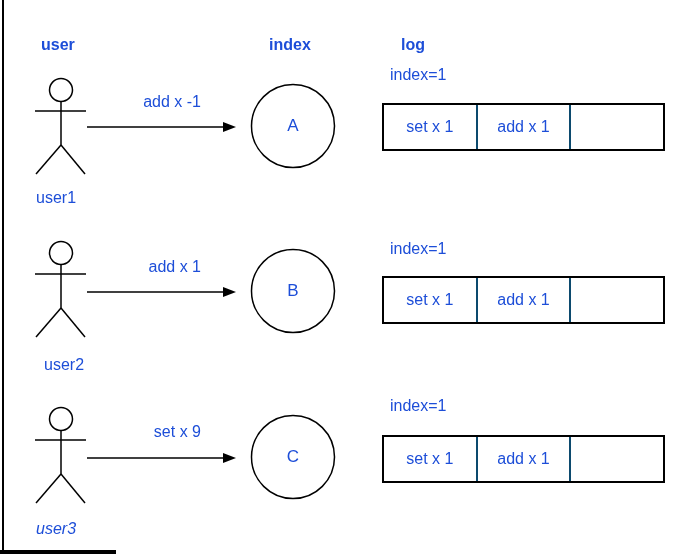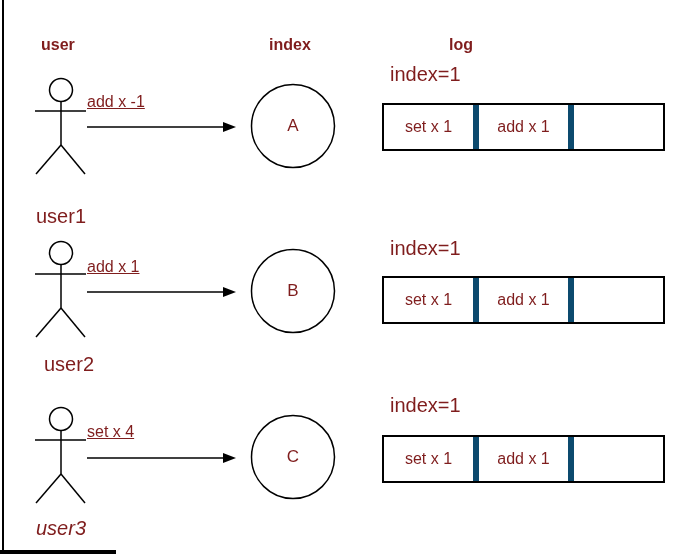--- a/index.html
+++ b/index.html
@@ -6,43 +6,42 @@
   body {
     font-family: "Liberation Sans", sans-serif;
     background: #ffffff;
   }
   #canvas {
     position: relative;
     width: 691px;
     height: 554px;
     background: #ffffff;
     overflow: hidden;
-    color: #7f1d1d;
+    color: #1d4ed8;
   }
   .abs { position: absolute; }
   .frame-left  { left: 2px; top: 0; width: 2px; height: 554px; background: #000; }
   .frame-bottom { left: 0; top: 550px; width: 116px; height: 4px; background: #000; }
   .col-header {
     font-size: 16px;
     font-weight: 700;
     line-height: 19px;
     white-space: nowrap;
   }
   .plain-label {
-    font-size: 20px;
+    font-size: 16px;
     font-weight: 400;
     line-height: 19px;
     white-space: nowrap;
   }
   .message-label {
     font-size: 16px;
     line-height: 19px;
-    text-align: left;
+    text-align: right;
     white-space: nowrap;
-    text-decoration: underline;
   }
   .node-letter {
     font-size: 17px;
     line-height: 22px;
     text-align: center;
   }
   .log-table {
     display: flex;
     width: 283px;
     height: 48px;
@@ -50,48 +49,48 @@
     box-sizing: border-box;
     background: #fff;
   }
   .log-cell {
     flex: 1 1 0;
     display: flex;
     align-items: center;
     justify-content: center;
     font-size: 16px;
     white-space: nowrap;
-    border-right: 6px solid #0c4a6e;
+    border-right: 2px solid #0c4a6e;
   }
   .log-cell:last-child { border-right: none; }
   svg line, svg circle { stroke: #000; stroke-width: 1.5; fill: none; }
   svg polygon { fill: #000; stroke: none; }
   svg circle.node-shape { fill: #fff; }
 </style>
 </head>
 <body>
 
 <div id="canvas">
 
   <div class="abs frame-left"></div>
   <div class="abs frame-bottom"></div>
 
   <div class="abs col-header" style="left:41px; top:35px;">user</div>
   <div class="abs col-header" style="left:269px; top:35px;">index</div>
-  <div class="abs col-header" style="left:401px; top:35px;margin-left:48px;">log</div>
+  <div class="abs col-header" style="left:401px; top:35px;">log</div>
 
   <div>
     <svg class="abs" style="left:28px; top:77px;" width="68" height="100">
       <circle cx="33" cy="13" r="11.5"></circle>
       <line x1="33" y1="24.5" x2="33" y2="68"></line>
       <line x1="7" y1="34" x2="58" y2="34"></line>
       <line x1="33" y1="68" x2="8" y2="97"></line>
       <line x1="33" y1="68" x2="57" y2="97"></line>
     </svg>
-    <div class="abs plain-label" style="left:36px; top:188px;margin-top:19px;">user1</div>
+    <div class="abs plain-label" style="left:36px; top:188px;">user1</div>
 
     <div class="abs message-label" style="left:87px; top:92px; width:114px;">add x -1</div>
     <svg class="abs" style="left:85px; top:119px;" width="155" height="16">
       <line x1="2" y1="8" x2="140" y2="8"></line>
       <polygon points="151,8 138,3 138,13"></polygon>
     </svg>
 
     <svg class="abs" style="left:250px; top:83px;" width="86" height="86">
       <circle class="node-shape" cx="43" cy="43" r="41.5"></circle>
     </svg>
@@ -137,21 +136,21 @@
   <div>
     <svg class="abs" style="left:28px; top:406px;" width="68" height="100">
       <circle cx="33" cy="13" r="11.5"></circle>
       <line x1="33" y1="24.5" x2="33" y2="68"></line>
       <line x1="7" y1="34" x2="58" y2="34"></line>
       <line x1="33" y1="68" x2="8" y2="97"></line>
       <line x1="33" y1="68" x2="57" y2="97"></line>
     </svg>
     <div class="abs plain-label" style="left:36px; top:519px;font-style:italic;">user3</div>
 
-    <div class="abs message-label" style="left:87px; top:422px; width:114px;">set x 4</div>
+    <div class="abs message-label" style="left:87px; top:422px; width:114px;">set x 9</div>
     <svg class="abs" style="left:85px; top:450px;" width="155" height="16">
       <line x1="2" y1="8" x2="140" y2="8"></line>
       <polygon points="151,8 138,3 138,13"></polygon>
     </svg>
 
     <svg class="abs" style="left:250px; top:414px;" width="86" height="86">
       <circle class="node-shape" cx="43" cy="43" r="41.5"></circle>
     </svg>
     <div class="abs node-letter" style="left:250px; top:446px; width:86px;">C</div>
 

